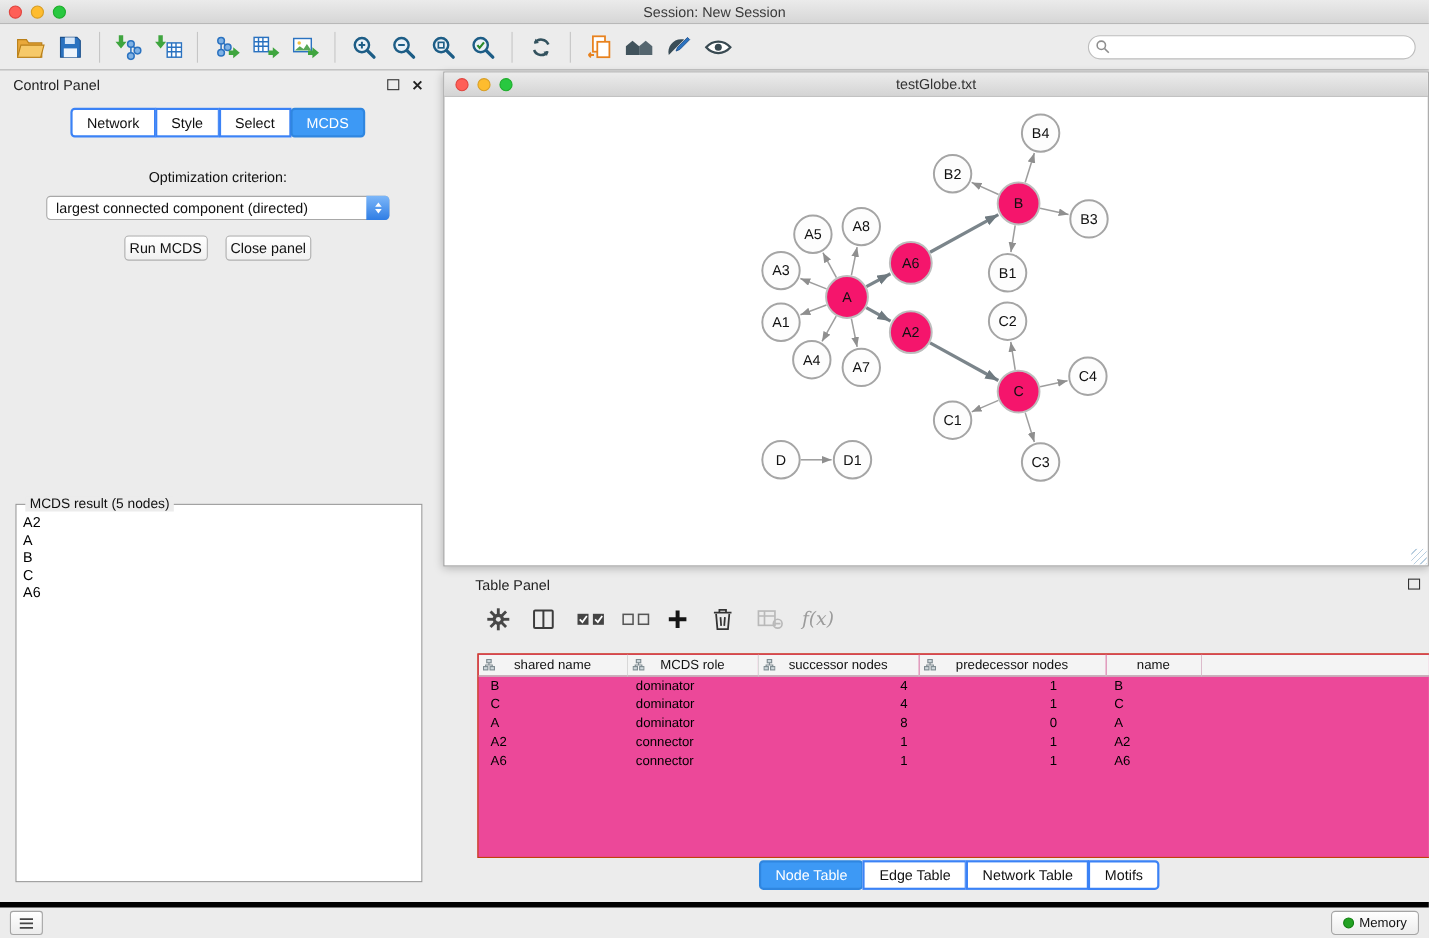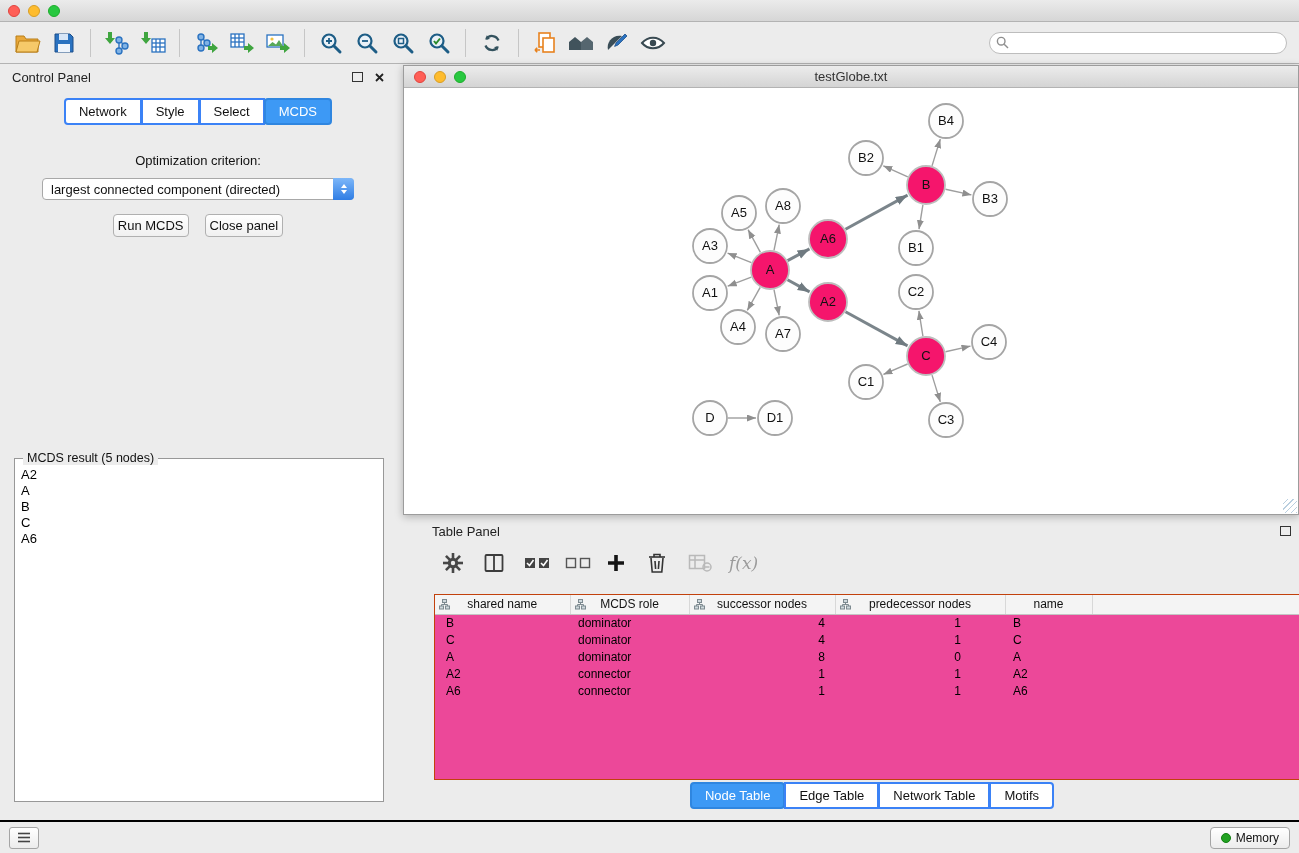--- a/index.html
+++ b/index.html
@@ -74,36 +74,37 @@
   th{height:19px;background:#f4f4f4;border-right:1px solid #d8d8d8;border-bottom:1px solid #c4c4c4;font-size:12px;font-weight:normal;position:relative;color:#111;text-align:center;cursor:pointer}
   th:last-child{border-right:none}
   th .sort-icon{position:absolute;left:4px;top:4px}
   td{font-size:12px;height:17px;padding:0 8px;color:#000;white-space:nowrap}
   td.c0{padding-left:11px}
   td.num-s{text-align:right;padding-right:10px}
   td.num-p{text-align:right;padding-right:44px}
   .tp-tabs{position:absolute;bottom:7px;left:0;right:0;display:flex;justify-content:center}
 
   
-  .statusbar{position:absolute;left:0;right:0;bottom:0;height:33px;border-top:2px solid #000000;display:flex;align-items:center;padding:0 9px;background:#ececec}
+  .statusbar{position:absolute;left:0;right:0;bottom:0;height:33px;border-top:5px solid #000000;display:flex;align-items:center;padding:0 9px;background:#ececec}
   .list-btn{width:30px;height:22px;border:1px solid #a5a5a5;border-radius:3px;background:linear-gradient(#fff,#ececec);display:flex;align-items:center;justify-content:center}
   .memory-btn{margin-left:auto;height:22px;border:1px solid #a5a5a5;border-radius:4px;background:linear-gradient(#fff,#ececec);display:flex;align-items:center;gap:5px;padding:0 10px;font-size:12px;color:#111}
   .mem-dot{width:10px;height:10px;border-radius:50%;background:#23a223;border:1px solid #128012}
 </style>
 </head>
 <body>
 
 <div id="app">
 
   <div class="titlebar">
     <div class="lights">
       <button class="light red"></button>
       <button class="light yellow"></button>
       <button class="light green"></button>
     </div>
+    <div class="titlebar-title">Session: New Session</div>
   </div>
 
   <div class="toolbar">
     <button class="tb-btn">
       <svg width="26" height="22" viewBox="0 0 26 22">
           <path d="M1 4 h8 l2 3 h12 v13 h-22 z" fill="#e9a83a" stroke="#b97f18"></path>
           <path d="M4 9 h21 l-3 11 h-21 z" fill="#f6c969" stroke="#b97f18"></path>
         </svg>
     </button>
     <button class="tb-btn">

